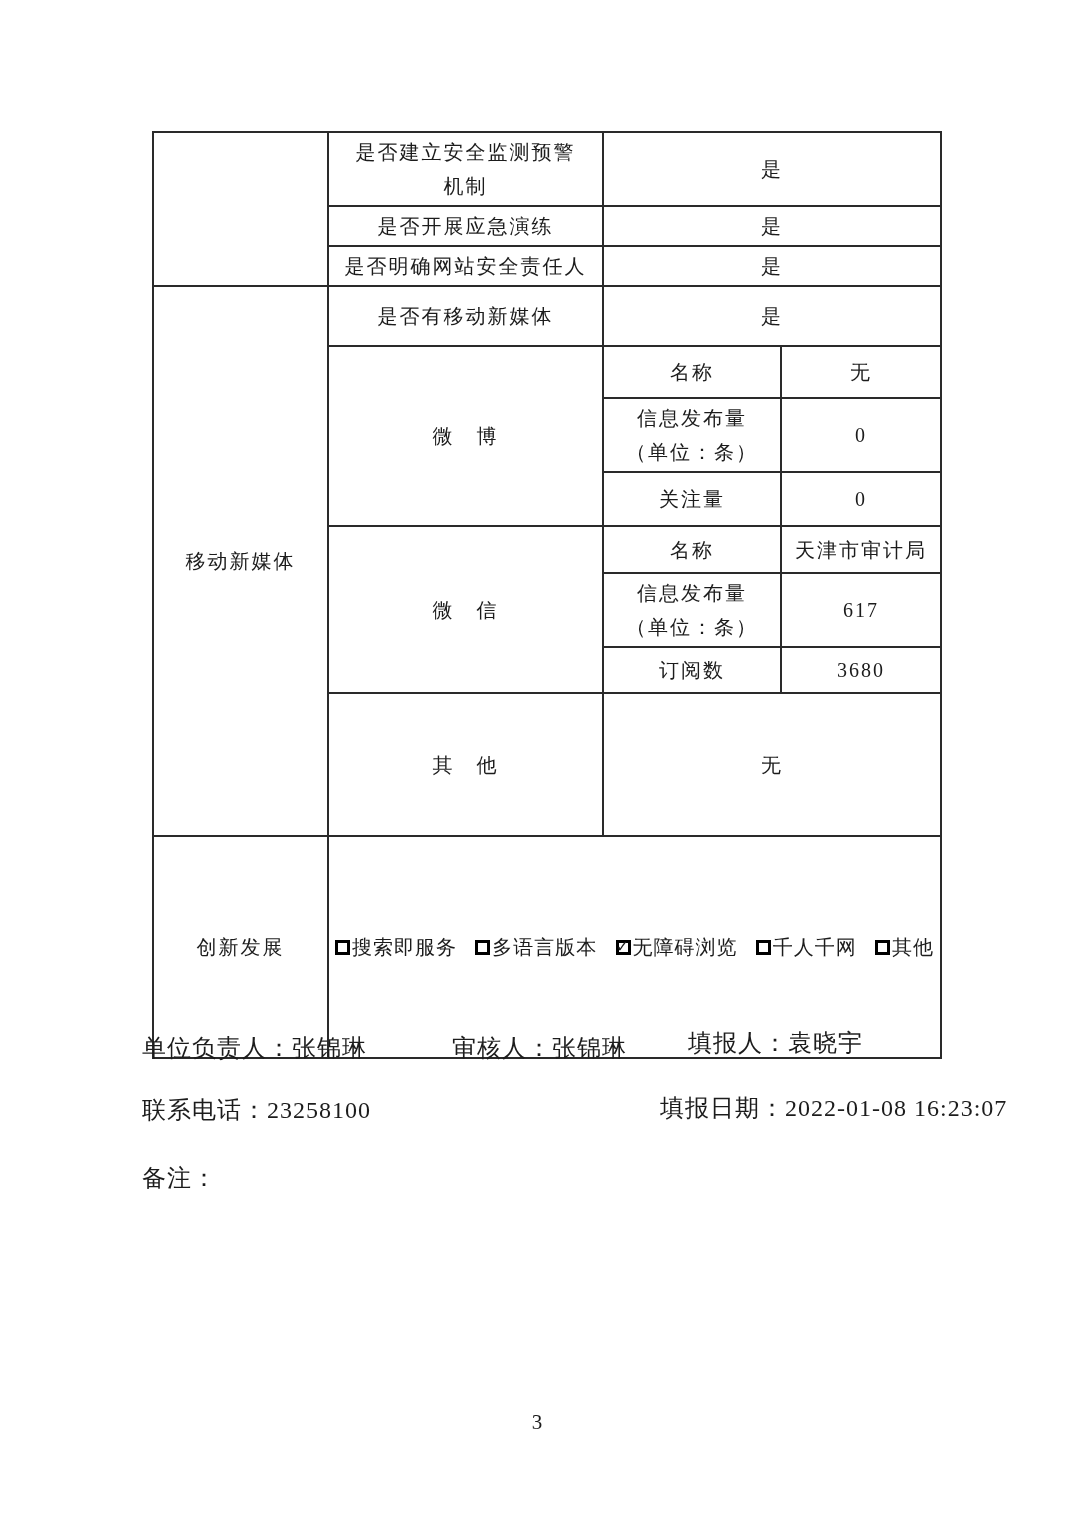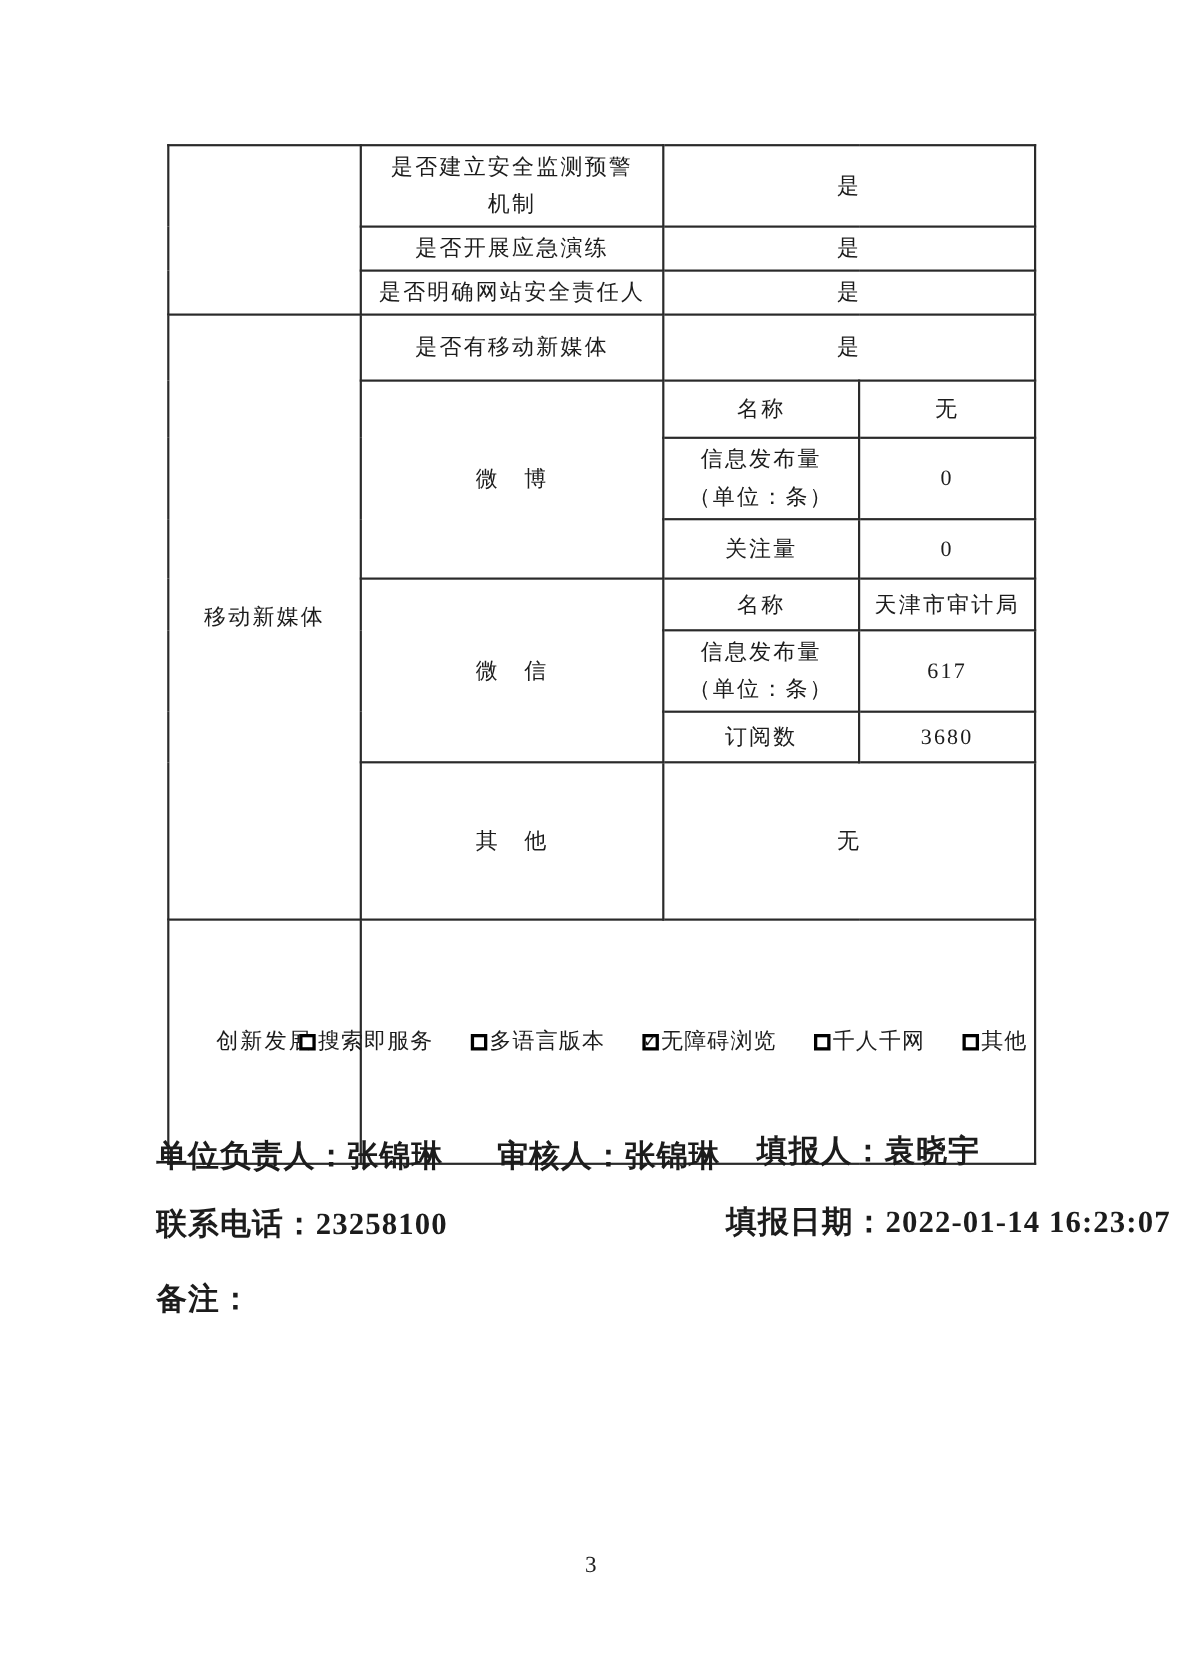--- a/index.html
+++ b/index.html
@@ -29,37 +29,37 @@
   tr.h52  { height:52px; }
   tr.h67  { height:67px; }
   tr.h54  { height:54px; }
   tr.h47  { height:47px; }
   tr.h46  { height:46px; }
   tr.h117 { height:143px; }
   tr.h183 { height:222px; }
 
   
   .cb-row {
-    display:flex; align-items:center; justify-content:flex-end;
-    white-space:nowrap; letter-spacing:1px; font-size:20px;gap:34px;
+    display:flex; align-items:center; justify-content:space-between;
+    white-space:nowrap; letter-spacing:1px; font-size:20px;
   }
   .cb-item { display:inline-flex; align-items:center; }
   .cb {
     width:15px; height:15px; border:3px solid #000;
     display:inline-flex; align-items:center; justify-content:center;
     margin-right:2px; flex:none; background:#fff;
   }
   .cb[data-checked="true"]::after {
     content:"✓"; font-family:"DejaVu Sans",sans-serif;
     font-weight:bold; font-size:16px; line-height:1; margin-top:-1px;
   }
 
   
   .f-item {
-    position:absolute; font-weight:bold; font-size:28px;
+    position:absolute; font-weight:normal; font-size:24px;
     letter-spacing:1px; white-space:nowrap;
   }
   .pageno {
     position:absolute; left:0; right:0; top:1410px;
     text-align:center; font-size:21px;
   }
 </style>
 </head>
 <body>
 
@@ -158,18 +158,18 @@
       </td>
     </tr>
   </tbody>
     </table>
 
   <div class="f-item" style="left:142px; top:1032px;">单位负责人：张锦琳</div>
   <div class="f-item" style="left:452px; top:1032px;">审核人：张锦琳</div>
   <div class="f-item" style="left:688px; top:1027px;">填报人：袁晓宇</div>
 
   <div class="f-item" style="left:142px; top:1094px;">联系电话：23258100</div>
-  <div class="f-item" style="left:660px; top:1092px;">填报日期：2022-01-14 16:23:07</div>
+  <div class="f-item" style="left:660px; top:1092px;">填报日期：2022-01-08 16:23:07</div>
 
   <div class="f-item" style="left:142px; top:1162px;">备注：</div>
 
   <div class="pageno">3</div>
 </div>
 
 </body></html>

